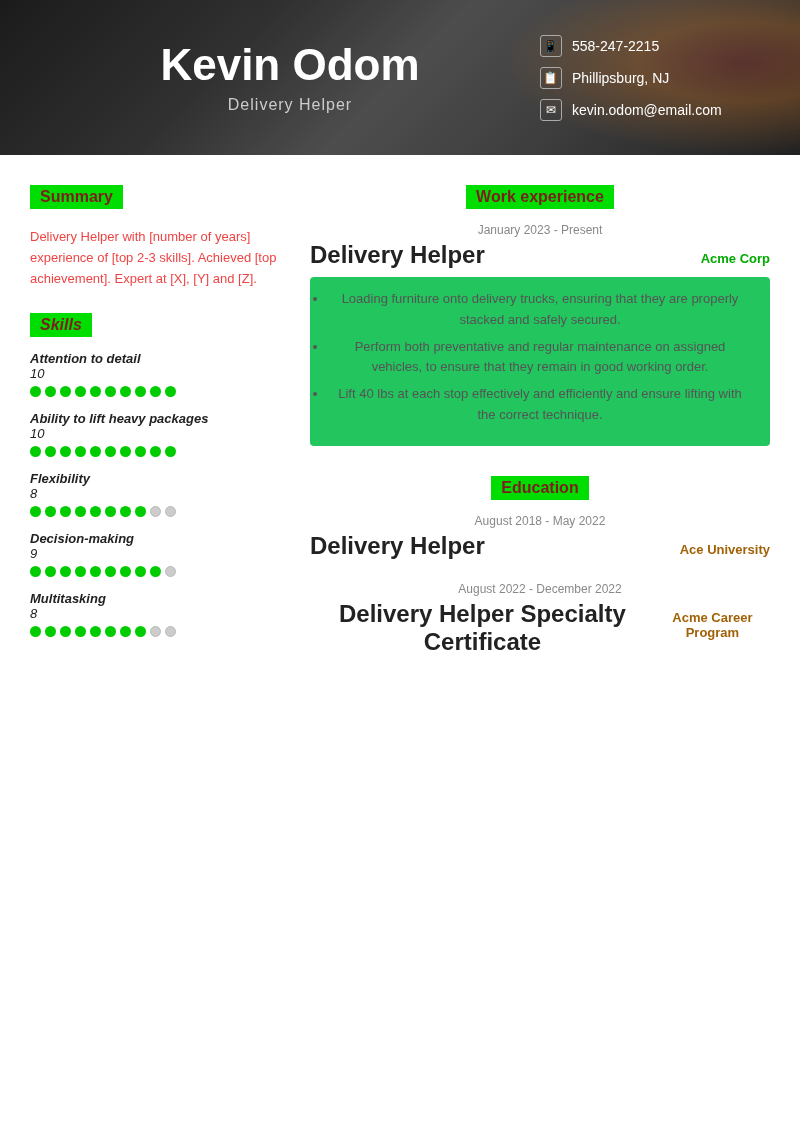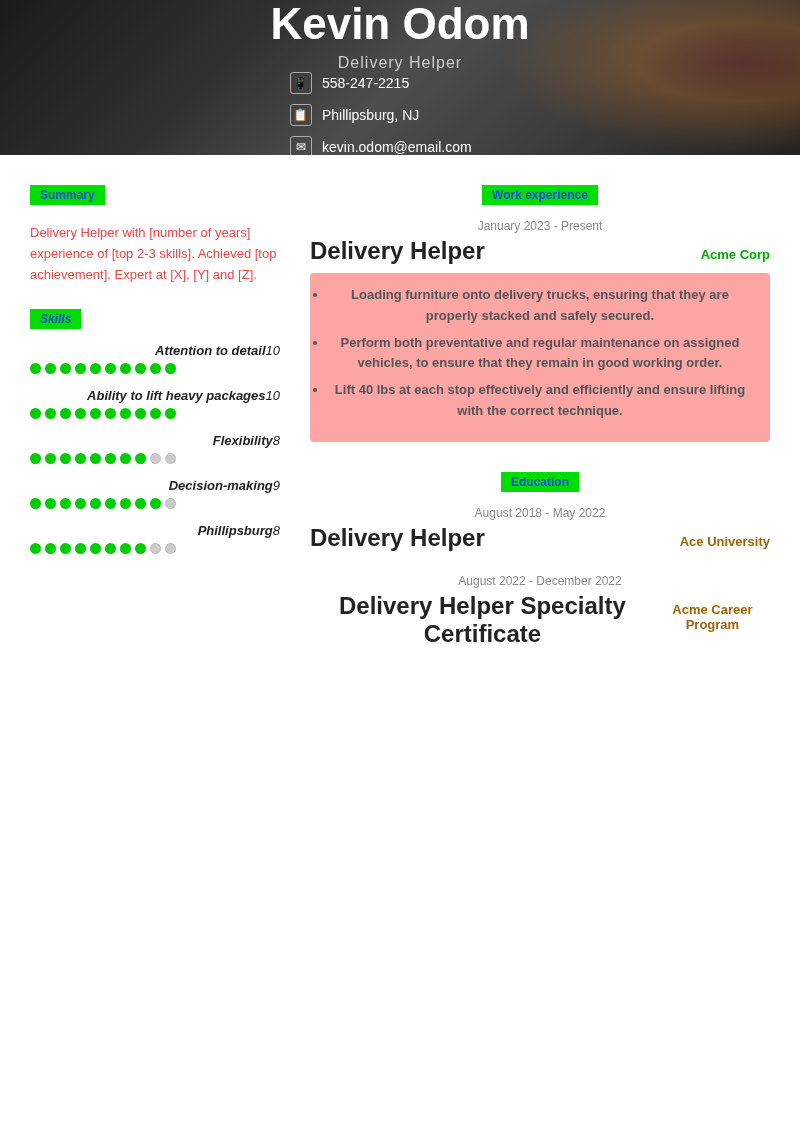--- a/index.html
+++ b/index.html
@@ -36,21 +36,20 @@
       width: 300px; height: 155px;
       background: radial-gradient(ellipse at 80% 40%, #c0392b55 0%, #e67e2255 30%, transparent 70%);
     }
     .header-content {
       position: relative;
       z-index: 2;
       display: flex;
       align-items: center;
       height: 100%;
       padding: 0 40px;
-      flex-direction: column;
     }
     .header-left {
       flex: 1;
       text-align: center;
     }
     .header-name {
       font-size: 44px;
       font-weight: bold;
       color: #fff;
       line-height: 1.1;
@@ -103,22 +102,22 @@
     
     .right-col {
       flex: 1;
       text-align: center;
     }
 
     
     .section-header {
       display: inline-block;
       background: #00dd00;
-      color: #1d4ed8;
-      font-size: 12px;
+      color: #7f1d1d;
+      font-size: 16px;
       font-weight: bold;
       padding: 3px 10px;
       margin-bottom: 14px;
     }
 
     
     .summary-text {
       font-size: 13px;
       color: #ef4444;
       line-height: 1.6;
@@ -128,22 +127,23 @@
     
     .skills-section {
       margin-top: 24px;
       font-style: italic;
     }
     .skill-item {
       margin-bottom: 14px;
     }
     .skill-header {
       display: flex;
-      justify-content: flex-end;
+      justify-content: center;
       margin-bottom: 5px;
+      flex-direction: column;
     }
     .skill-name {
       font-size: 13px;
       font-weight: bold;
       color: #222;
     }
     .skill-score {
       font-size: 13px;
       color: #222;
     }
@@ -182,25 +182,24 @@
       font-size: 24px;
       font-weight: bold;
       color: #222;
     }
     .company-name {
       font-size: 13px;
       color: #00aa00;
       font-weight: bold;
     }
     .job-bullets {
-      background: #fca5a5;
+      background: #22c55e;
       border-radius: 4px;
       padding: 12px 18px;
       list-style: disc;
-      font-weight: bold;
     }
     .job-bullets li {
       font-size: 13px;
       color: #555;
       line-height: 1.6;
       margin-bottom: 6px;
     }
     .job-bullets li:last-child { margin-bottom: 8px; }
 
     
@@ -333,21 +332,21 @@
                 <div class="dot dot-filled"></div>
                 <div class="dot dot-filled"></div>
                 <div class="dot dot-filled"></div>
                 <div class="dot dot-filled"></div>
                 <div class="dot dot-filled"></div>
                 <div class="dot dot-empty"></div>
               </div>
     </div>
             <div class="skill-item">
       <div class="skill-header">
-        <span class="skill-name">Phillipsburg</span>
+        <span class="skill-name">Multitasking</span>
         <span class="skill-score">8</span>
       </div>
       <div class="skill-dots">
                 <div class="dot dot-filled"></div>
                 <div class="dot dot-filled"></div>
                 <div class="dot dot-filled"></div>
                 <div class="dot dot-filled"></div>
                 <div class="dot dot-filled"></div>
                 <div class="dot dot-filled"></div>
                 <div class="dot dot-filled"></div>

